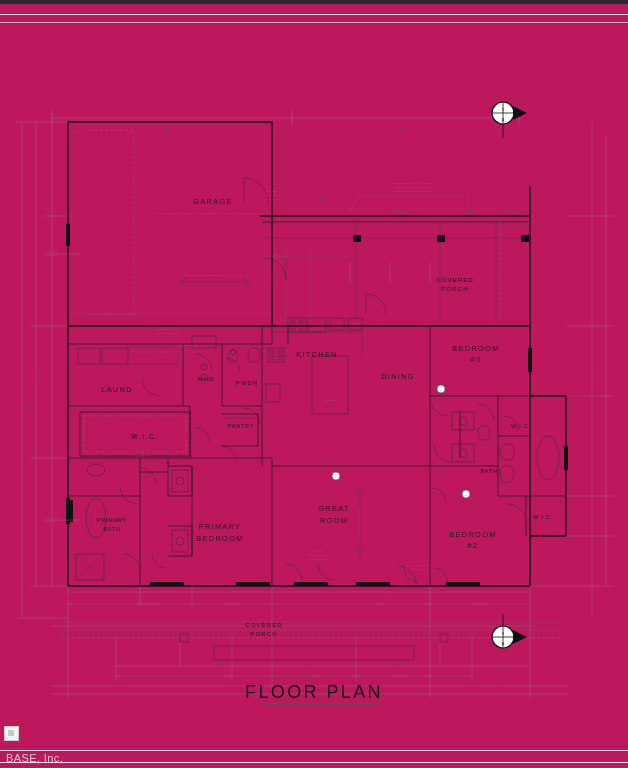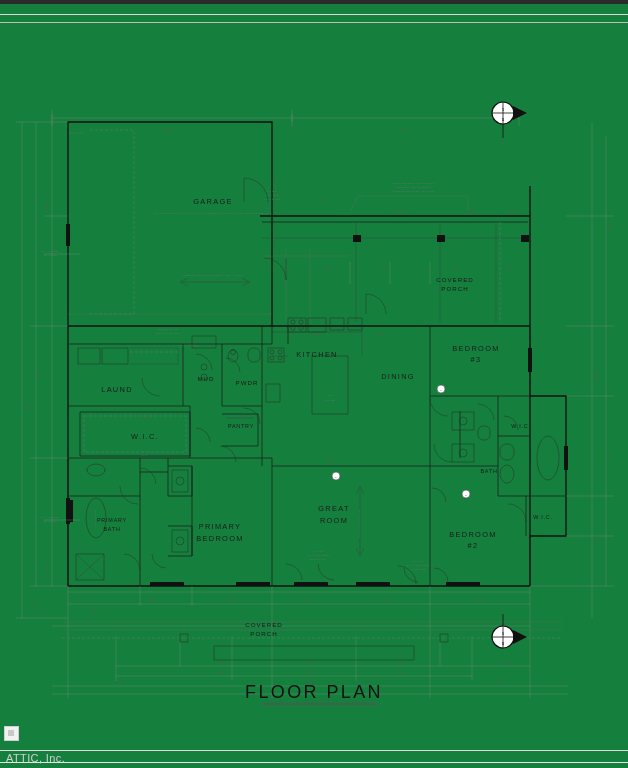--- a/index.html
+++ b/index.html
@@ -2,21 +2,21 @@
 <html><head>
 <meta charset="utf-8">
 <title>Floor Plan</title>
 <style>
   html,body{margin:0;padding:0;background:#ffffff;}
   body{
     width:628px;height:768px;overflow:hidden;position:relative;
     font-family:"Liberation Sans","DejaVu Sans",sans-serif;
     color:#111;
   }
-  #sheet{position:absolute;inset:0;background:#15803d;}
+  #sheet{position:absolute;inset:0;background:#be185d;}
 
   
   .topbar-dark{position:absolute;left:0;top:0;width:628px;height:4px;background:#2b2b2b;}
   .topbar-line1{position:absolute;left:0;top:14px;width:628px;height:1px;background:#d9d9d9;}
   .topbar-line2{position:absolute;left:0;top:22px;width:628px;height:1px;background:#bdbdbd;}
 
   
   .wm-rule{position:absolute;left:0;top:750px;width:628px;height:1px;background:#dcdcdc;}
   .wm-rule2{position:absolute;left:0;top:762px;width:628px;height:1px;background:#e4e4e4;}
   .wm-text{position:absolute;left:6px;top:752px;font-size:11px;color:#cfcfcf;letter-spacing:.4px;}
@@ -433,15 +433,15 @@
       <text class="title" x="314" y="672">FLOOR PLAN</text>
       <path d="M262 678 L378 678" stroke="#555" stroke-width="1.3"></path>
     </g>
 
   </svg>
   </div>
 
   <div class="wm-badge"></div>
   <div class="wm-rule"></div>
   <div class="wm-rule2"></div>
-  <div class="wm-text">ATTIC, Inc.</div>
+  <div class="wm-text">BASE, Inc.</div>
 
 </div>
 
 </body></html>

